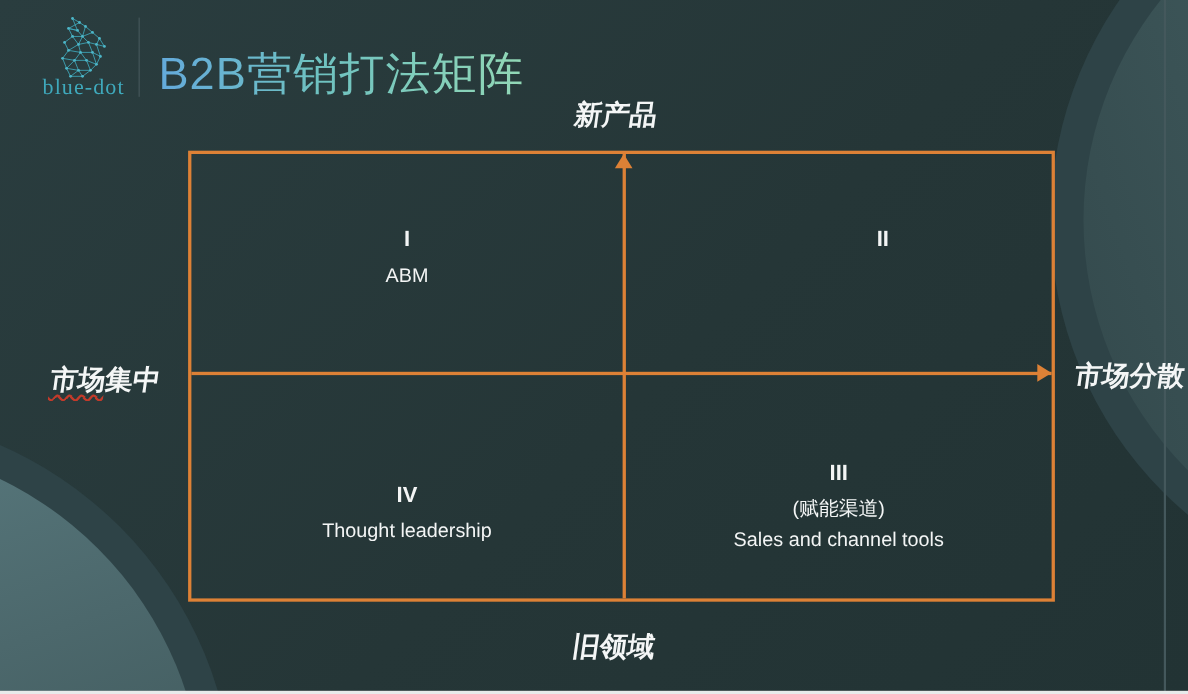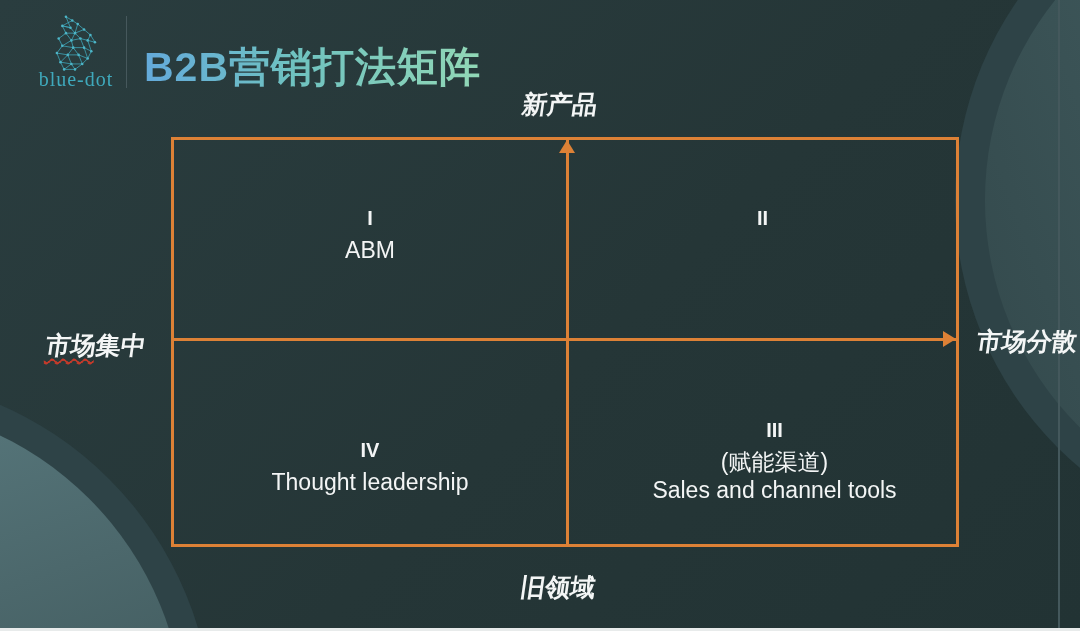--- a/index.html
+++ b/index.html
@@ -30,21 +30,21 @@
   .vthin{position:absolute;left:1058px;top:0;bottom:3px;width:2px;background:#44585c;}
   .bottom-strip{position:absolute;left:0;right:0;bottom:0;height:3px;background:#e8ebeb;z-index:9;}
 
   
   .logo-icon{position:absolute;left:46px;top:15px;width:58px;height:58px;}
   .logo-text{position:absolute;left:26px;top:68px;width:100px;text-align:center;
     font-size:20px;letter-spacing:1px;color:var(--logo);font-family:Liberation Serif, serif;}
   .header-divider{position:absolute;left:126px;top:16px;width:1px;height:72px;background:#46585c;}
   .title{
     position:absolute;left:144px;top:40px;
-    font-size:41px;font-weight:bold;letter-spacing:1px;
+    font-size:41px;font-weight:normal;letter-spacing:1px;
     background-image:linear-gradient(90deg,var(--g1) 0%,#6fc2c0 45%,var(--g2) 100%);
     -webkit-background-clip:text;background-clip:text;
     color:#7cc4c4;
   }
   @supports ((-webkit-background-clip:text) or (background-clip:text)){
     .title{color:transparent;}
   }
 
   
   .matrix{position:absolute;left:171px;top:137px;width:788px;height:410px;
@@ -53,25 +53,25 @@
   .h-line{position:absolute;left:0;right:0;top:198px;height:3px;background:var(--accent);}
   .arrow-up{position:absolute;left:385px;top:0;width:0;height:0;
     border-left:8px solid transparent;border-right:8px solid transparent;
     border-bottom:13px solid var(--accent);}
   .arrow-right{position:absolute;right:0;top:191px;width:0;height:0;
     border-top:8px solid transparent;border-bottom:8px solid transparent;
     border-left:13px solid var(--accent);}
 
   .quad{position:absolute;text-align:center;color:var(--text);}
   .q1{left:0;top:66px;width:392px;}
-  .q2{left:395px;top:66px;width:387px;}
+  .q2{left:395px;top:66px;width:387px;padding-left:40px;}
   .q4{left:0;top:282px;width:392px;margin-top:16px;}
-  .q3{left:395px;top:278px;width:387px;margin-left:12px;}
+  .q3{left:395px;top:278px;width:387px;}
   .qnum{font-size:20px;font-weight:700;line-height:24px;margin-bottom:6px;}
-  .qline{font-size:23px;line-height:28px;}
+  .qline{font-size:18px;line-height:28px;}
 
   
   .axis{position:absolute;text-align:center;font-size:25px;font-weight:600;
     color:#f4f6f6;transform:skewX(-8deg);z-index:3;}
   .axis-top{left:460px;top:88px;width:200px;}
   .axis-bottom{left:458px;top:571px;width:200px;}
   .axis-left{left:30px;top:329px;width:132px;}
   .axis-right{left:968px;top:325px;width:118px;}
   .squiggle{
     text-decoration-line:underline;

